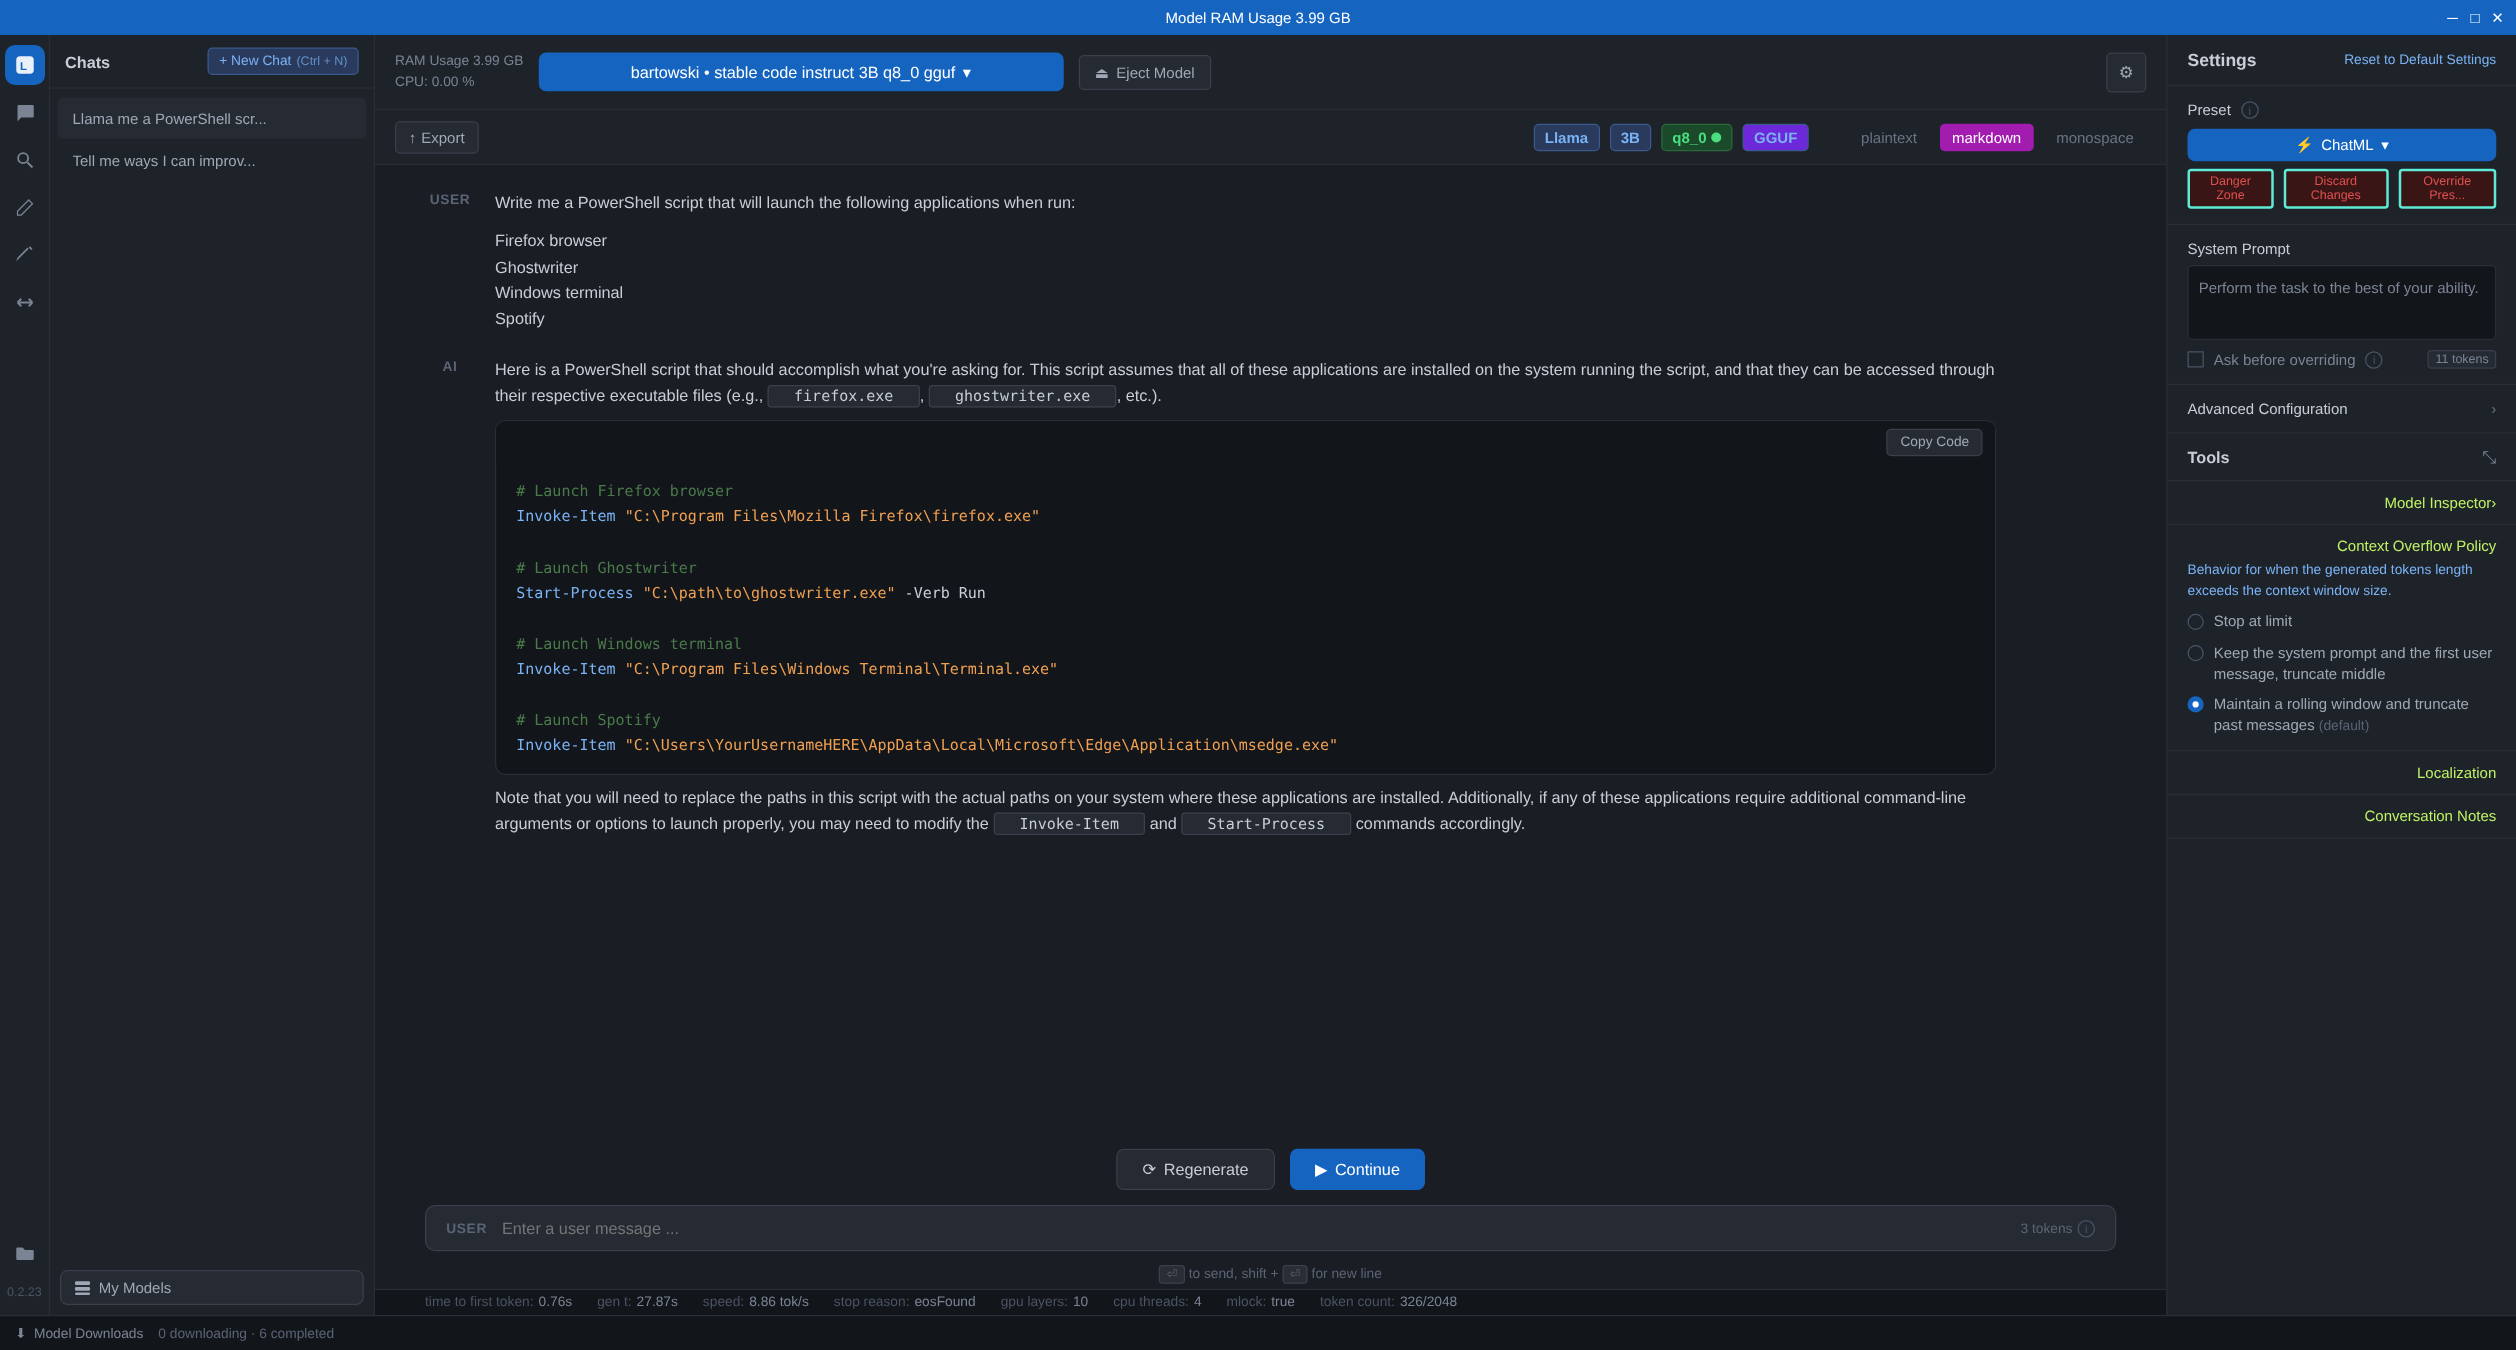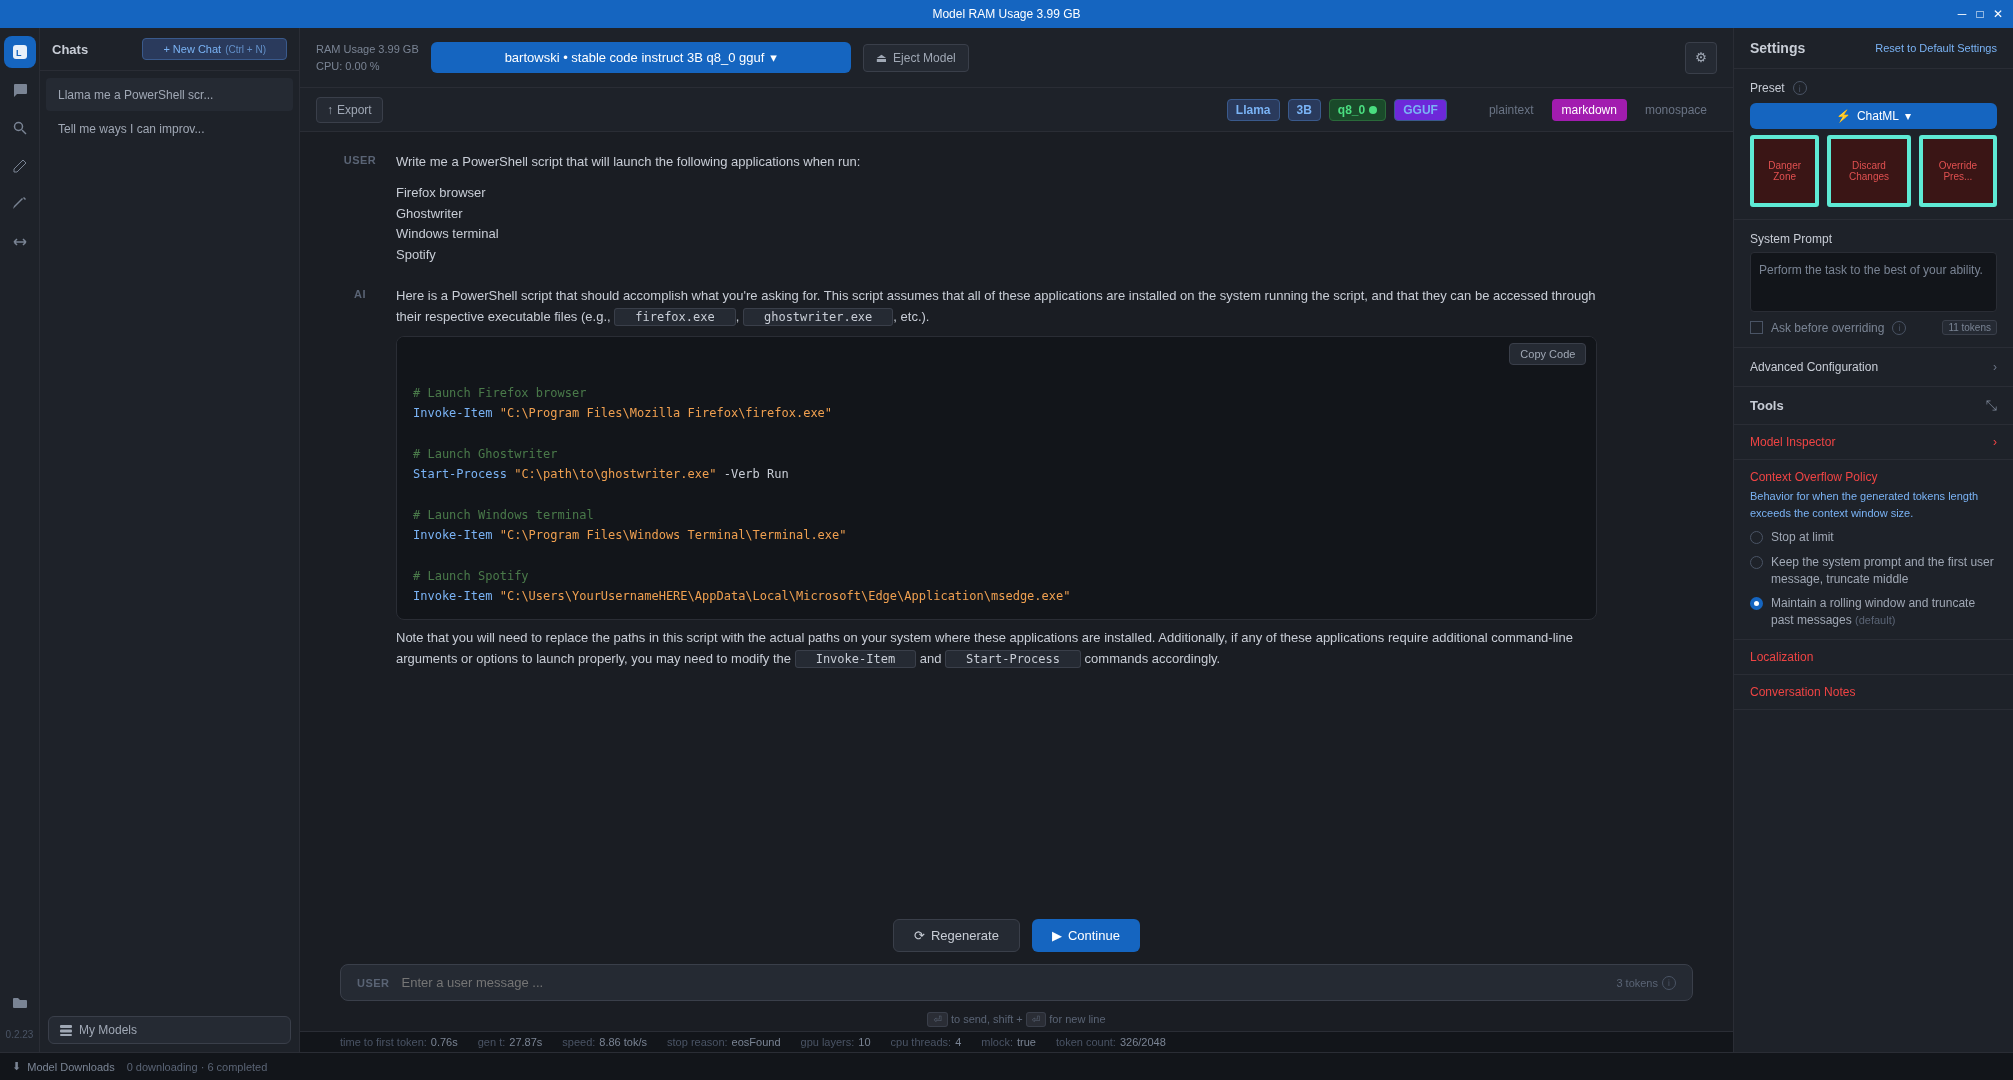--- a/index.html
+++ b/index.html
@@ -16,21 +16,21 @@
 
     
     .icon-sidebar { width: 40px; background: #1e2229; display: flex; flex-direction: column; align-items: center; padding: 8px 0; gap: 6px; border-right: 1px solid #2a2d35; flex-shrink: 0; }
     .icon-btn { width: 32px; height: 32px; display: flex; align-items: center; justify-content: center; border-radius: 6px; cursor: pointer; color: #7a8494; font-size: 16px; }
     .icon-btn.brand { background: #1565c0; color: #fff; border-radius: 8px; }
 
     
     .chat-sidebar { width: 260px; background: #1e2229; border-right: 1px solid #2a2d35; display: flex; flex-direction: column; flex-shrink: 0; }
     .chat-sidebar-header { padding: 10px 12px; display: flex; align-items: center; justify-content: space-between; border-bottom: 1px solid #2a2d35; }
     .chat-sidebar-title { font-size: 13px; font-weight: 600; color: #c8cdd6; }
-    .new-chat-btn { background: #2a3a5c; color: #7ab3f5; border: 1px solid #3a5a8c; padding: 4px 20px; border-radius: 4px; font-size: 11px; cursor: pointer; display: flex; align-items: center; gap: 4px; white-space: nowrap; }
+    .new-chat-btn { background: #2a3a5c; color: #7ab3f5; border: 1px solid #3a5a8c; padding: 4px 8px; border-radius: 4px; font-size: 11px; cursor: pointer; display: flex; align-items: center; gap: 4px; white-space: nowrap; }
     .chat-list { padding: 6px 0; }
     .chat-item { padding: 8px 12px; cursor: pointer; border-radius: 4px; margin: 1px 6px; display: flex; align-items: center; justify-content: space-between; }
     .chat-item:hover, .chat-item.active { background: #252a33; }
     .chat-item-text { font-size: 12px; color: #a0a8b5; flex: 1; overflow: hidden; text-overflow: ellipsis; white-space: nowrap; }
     .chat-item-actions { display: flex; gap: 2px; opacity: 0; }
     .chat-action-icon { color: #6a7485; font-size: 11px; cursor: pointer; padding: 2px; }
 
     
     .my-models-btn { margin: 8px; background: #252a33; border: 1px solid #3a3f4a; padding: 6px 10px; border-radius: 6px; cursor: pointer; font-size: 12px; color: #a0a8b5; display: flex; align-items: center; gap: 6px; }
 
@@ -98,35 +98,35 @@
     
     .settings-panel { width: 280px; background: #1e2229; border-left: 1px solid #2a2d35; display: flex; flex-direction: column; overflow-y: auto; flex-shrink: 0; }
     .settings-header { padding: 12px 16px; display: flex; align-items: center; justify-content: space-between; border-bottom: 1px solid #2a2d35; }
     .settings-title { font-size: 14px; font-weight: 600; color: #c8cdd6; }
     .reset-btn { color: #7ab3f5; font-size: 11px; cursor: pointer; background: none; border: none; }
     .settings-section { padding: 12px 16px; border-bottom: 1px solid #2a2d35; }
     .settings-row { display: flex; align-items: center; gap: 8px; margin-bottom: 8px; }
     .preset-label { font-size: 12px; color: #c8cdd6; font-weight: 500; }
     .preset-selector { background: #1565c0; border: none; border-radius: 6px; padding: 6px 12px; color: #fff; font-size: 12px; cursor: pointer; display: flex; align-items: center; gap: 6px; width: 100%; justify-content: center; }
     .danger-zone-row { display: flex; align-items: center; gap: 8px; margin-top: 6px; }
-    .danger-btn { background: #3a1515; border: 4px solid #5eead4; color: #e05050; padding: 21px 8px; border-radius: 3px; font-size: 10px; cursor: pointer; }
+    .danger-btn { background: #3a1515; border: 2px solid #5eead4; color: #e05050; padding: 3px 8px; border-radius: 3px; font-size: 10px; cursor: pointer; }
     .system-prompt-label { font-size: 12px; color: #c8cdd6; margin-bottom: 6px; font-weight: 500; }
     .system-prompt-text { font-size: 12px; color: #7a8494; line-height: 1.5; background: #12151a; border: 1px solid #2a2d35; border-radius: 4px; padding: 8px; min-height: 60px; }
     .checkbox-row { display: flex; align-items: center; gap: 8px; }
     .checkbox { width: 13px; height: 13px; border: 1px solid #4a5465; background: transparent; appearance: none; cursor: pointer; flex-shrink: 0; }
     .checkbox-label { font-size: 12px; color: #7a8494; }
     .token-badge { background: #252a33; border: 1px solid #3a3f4a; color: #7a8494; padding: 1px 5px; border-radius: 3px; font-size: 10px; margin-left: auto; }
     .advanced-config-row { display: flex; align-items: center; justify-content: space-between; cursor: pointer; }
     .advanced-config-label { font-size: 12px; color: #c8cdd6; }
     .chevron-icon { color: #6a7485; font-size: 12px; }
     .tools-header { padding: 10px 16px; display: flex; align-items: center; justify-content: space-between; border-bottom: 1px solid #2a2d35; }
     .tools-title { font-size: 13px; font-weight: 600; color: #c8cdd6; }
     .tools-expand { color: #7a8494; cursor: pointer; font-size: 14px; }
     .section-item { padding: 10px 16px; border-bottom: 1px solid #2a2d35; }
-    .section-item-title { font-size: 12px; font-weight: 500; color: #ef4444; cursor: pointer; display: flex; align-items: center; justify-content: space-between; }
+    .section-item-title { font-size: 12px; font-weight: 500; color: #bef264; cursor: pointer; display: flex; align-items: center; justify-content: flex-end; }
     .section-item-desc { font-size: 11px; color: #7ab3f5; line-height: 1.5; margin-top: 4px; }
     .radio-group { display: flex; flex-direction: column; gap: 8px; padding-top: 8px; }
     .radio-row { display: flex; align-items: flex-start; gap: 8px; }
     .radio-btn { width: 13px; height: 13px; border-radius: 50%; border: 1px solid #4a5465; background: transparent; appearance: none; cursor: pointer; flex-shrink: 0; margin-top: 2px; }
     .radio-btn.selected { border: 4px solid #1565c0; background: #fff; }
     .radio-label { font-size: 12px; color: #a0a8b5; line-height: 1.4; }
     .radio-sub { font-size: 11px; color: #5a6475; }
     .version-badge { font-size: 10px; color: #4a5465; padding: 4px 16px; }
 
     

